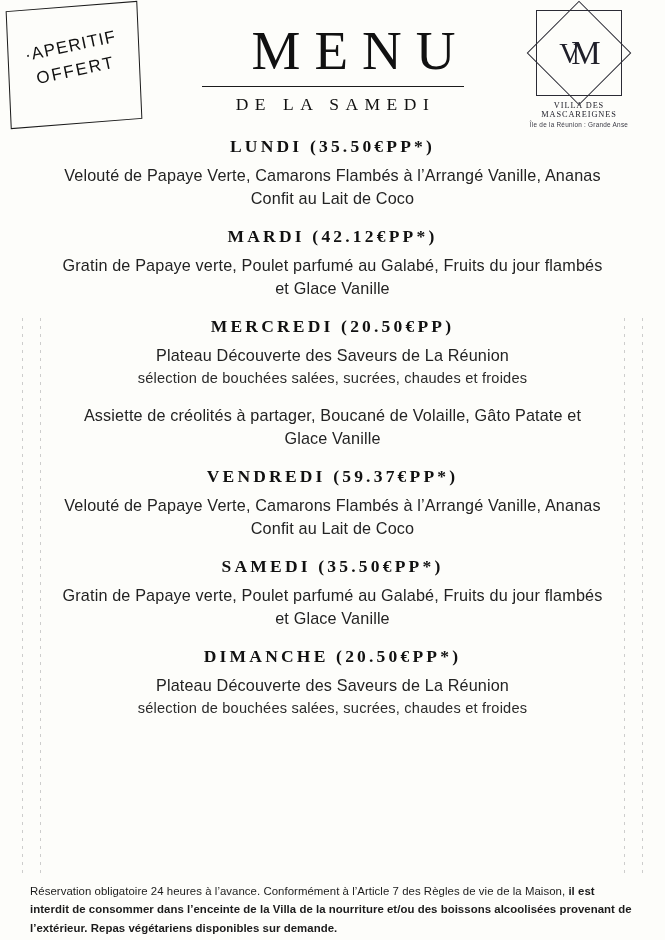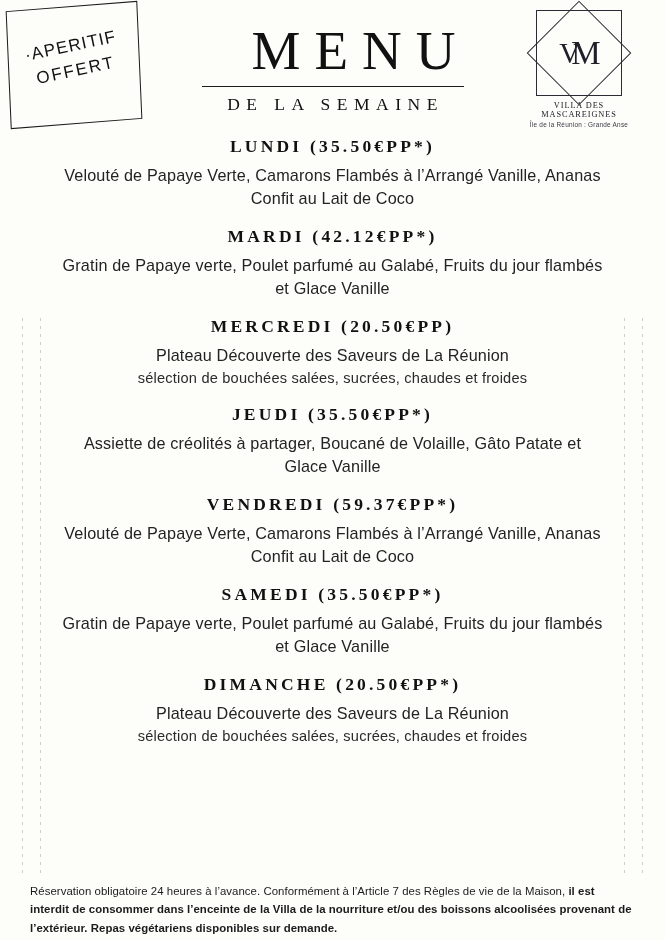--- a/index.html
+++ b/index.html
@@ -197,21 +197,21 @@
     <div class="stamp-box"></div>
     <div class="stamp-text">
       <span>·APERITIF</span>
       <span class="l2">OFFERT</span>
     </div>
   </div>
 
   <div class="header">
     <div class="menu-title">MENU</div>
     <div class="title-rule"></div>
-    <div class="menu-sub">DE LA SEMAINE</div>
+    <div class="menu-sub">DE LA SAMEDI</div>
   </div>
 
   <div class="logo">
     <div class="logo-frame">
       <div class="logo-mono">
         <span class="m1">V</span>
         <span class="m2">M</span>
       </div>
     </div>
     <div class="logo-name">VILLA DES MASCAREIGNES</div>
@@ -230,21 +230,20 @@
       <div class="day-desc">Gratin de Papaye verte, Poulet parfumé au Galabé, Fruits du jour flambés et Glace Vanille</div>
     </div>
 
     <div class="day">
       <div class="day-title">MERCREDI (20.50€PP)</div>
       <div class="day-desc">Plateau Découverte des Saveurs de La Réunion</div>
       <div class="day-desc2">sélection de bouchées salées, sucrées, chaudes et froides</div>
     </div>
 
     <div class="day">
-      <div class="day-title">JEUDI (35.50€PP*)</div>
       <div class="day-desc">Assiette de créolités à partager, Boucané de Volaille, Gâto Patate et Glace Vanille</div>
     </div>
 
     <div class="day">
       <div class="day-title">VENDREDI (59.37€PP*)</div>
       <div class="day-desc">Velouté de Papaye Verte, Camarons Flambés à l’Arrangé Vanille, Ananas Confit au Lait de Coco</div>
     </div>
 
     <div class="day">
       <div class="day-title">SAMEDI (35.50€PP*)</div>

